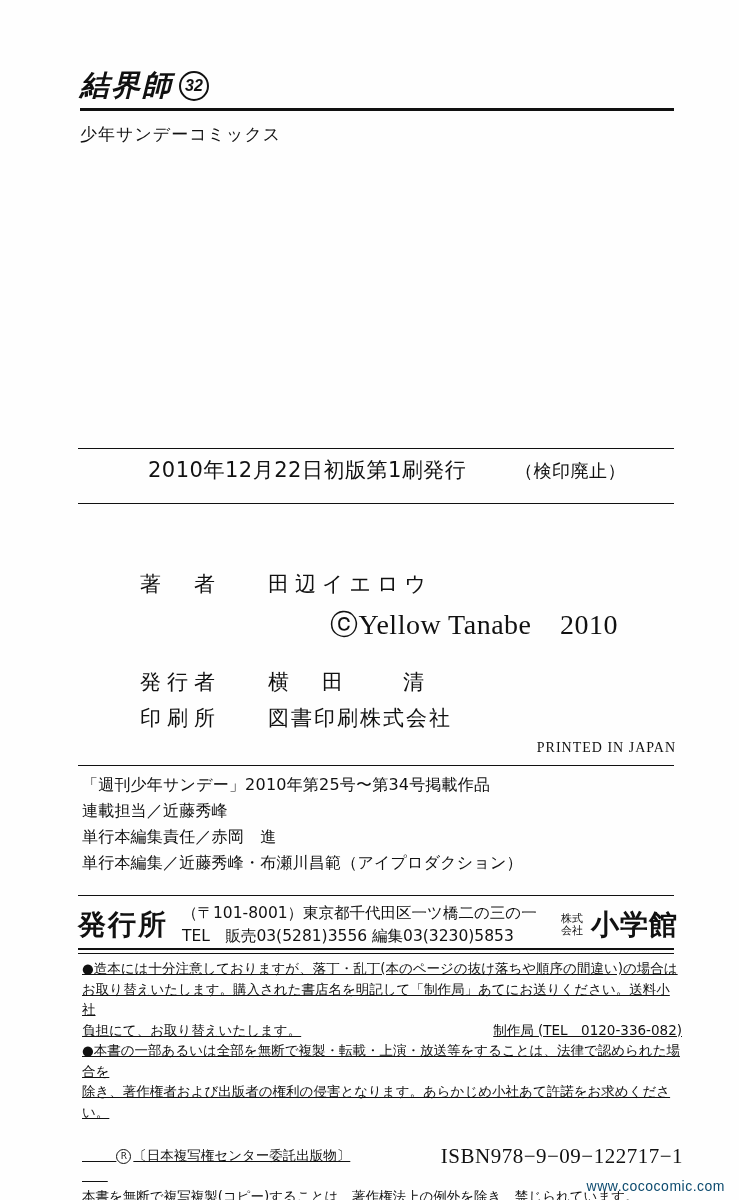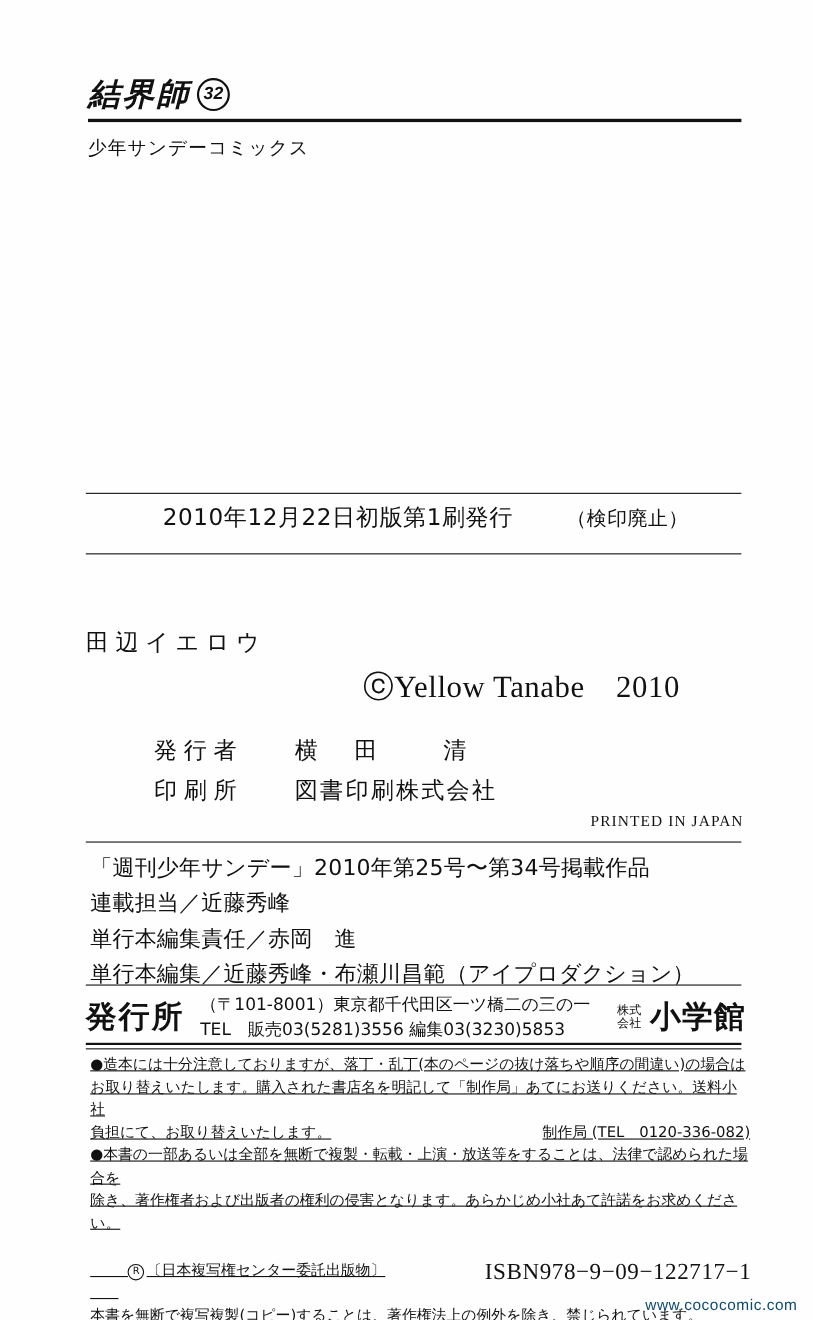--- a/index.html
+++ b/index.html
@@ -143,21 +143,21 @@
   }
 
   
   #rule-notes-top { top: 765px; }
   .notes {
     position: absolute;
     left: 82px;
     top: 772px;
     width: 600px;
     font-family: "DejaVu Sans", sans-serif;
-    font-size: 20px;
+    font-size: 16px;
     line-height: 1.62;
     letter-spacing: 0.2px;
   }
 
   
   #rule-pub-top { top: 895px; }
   .publisher {
     position: absolute;
     left: 78px;
     top: 902px;
@@ -278,20 +278,21 @@
 
   <div class="rule-thin" id="rule-date-top"></div>
   <div class="date-row">
     <span class="date-text">2010年12月22日初版第1刷発行</span>
     <span class="seal-text">（検印廃止）</span>
   </div>
   <div class="rule-thin" id="rule-date-bottom"></div>
 
   <div class="credits">
     <div class="credit-row">
+      <span class="credit-label">著　者</span>
       <span class="credit-value">田辺イエロウ</span>
     </div>
     <div class="copyright-line">ⓒYellow Tanabe　2010</div>
     <div class="credit-row">
       <span class="credit-label">発行者</span>
       <span class="credit-value">横　田　　清</span>
     </div>
     <div class="credit-row">
       <span class="credit-label">印刷所</span>
       <span class="credit-value wide-gap">図書印刷株式会社</span>

